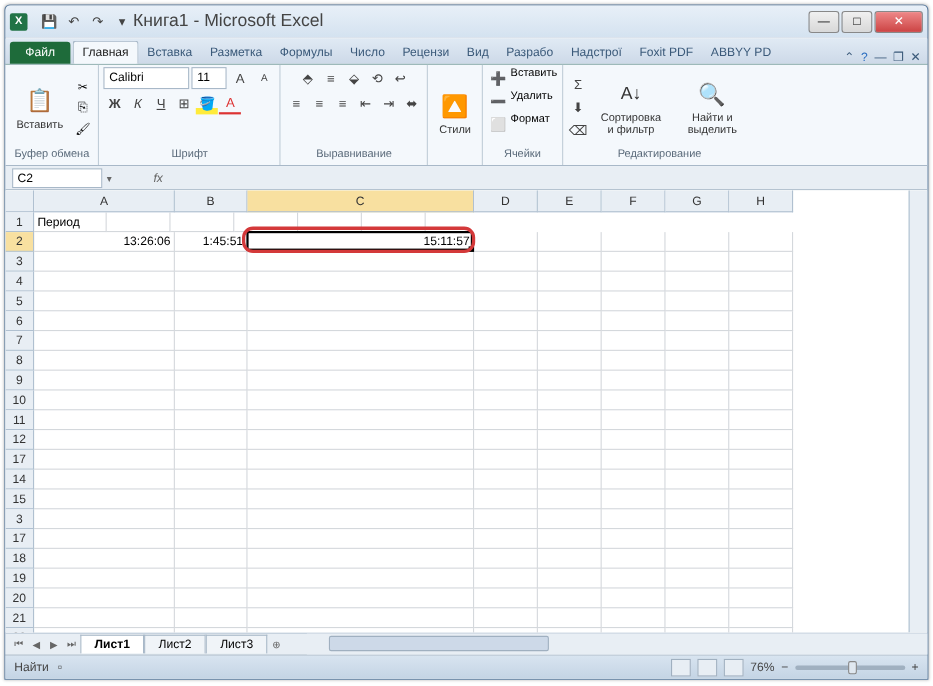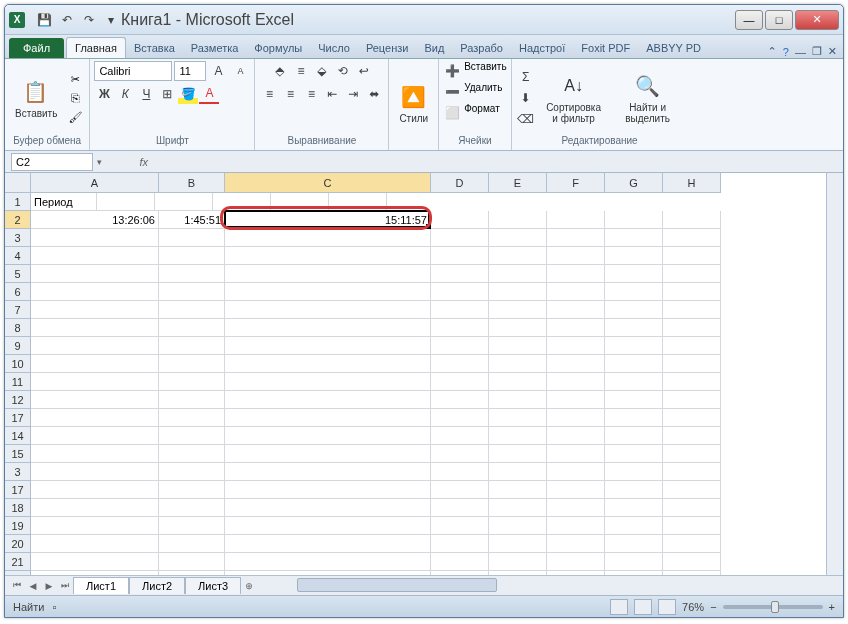--- a/index.html
+++ b/index.html
@@ -57,21 +57,21 @@
 .cell.r { justify-content: flex-end; }
 .cell-highlight { position: absolute; border: 3px solid #d4393a; border-radius: 10px; pointer-events: none; }
 .cell-selection { position: absolute; border: 2px solid #000; pointer-events: none; background: rgba(0,0,0,0); }
 .cell-selection::after { content: ''; position: absolute; right: -3px; bottom: -3px; width: 5px; height: 5px; background: #000; }
 
 .vscroll { position: absolute; right: 0; top: 0; bottom: 0; width: 17px; background: #e8eef4; border-left: 1px solid #b0c0d0; }
 .hscroll-area { height: 20px; display: flex; border-top: 1px solid #b0c0d0; background: #e8eef4; }
 .sheet-tabs { display: flex; align-items: center; padding-left: 4px; gap: 0; }
 .sheet-nav { width: 16px; height: 16px; display: flex; align-items: center; justify-content: center; font-size: 9px; color: #666; cursor: pointer; }
 .sheet-tab { padding: 2px 12px; font-size: 11px; background: #f0f4f8; border: 1px solid #a8b8c8; border-bottom: none; cursor: pointer; }
-.sheet-tab.active { background: #fff; font-weight: normal; }
+.sheet-tab.active { background: #fff; font-weight: bold; }
 .hscroll-track { flex: 1; margin-left: 20px; background: #e8eef4; position: relative; }
 .hscroll-thumb { position: absolute; left: 20px; width: 200px; height: 14px; top: 2px; background: #cdd9e8; border: 1px solid #a0b0c0; border-radius: 2px; }
 
 .statusbar { height: 22px; background: linear-gradient(#d8e4f0,#c4d4e4); border-top: 1px solid #a8b8c8; display: flex; align-items: center; padding: 0 8px; font-size: 11px; color: #444; gap: 8px; }
 .status-right { margin-left: auto; display: flex; align-items: center; gap: 6px; }
 .zoom-slider { width: 100px; height: 4px; background: #a0b0c0; position: relative; border-radius: 2px; }
 .zoom-thumb { position: absolute; left: 48px; top: -4px; width: 8px; height: 12px; background: #e0e8f0; border: 1px solid #888; border-radius: 2px; }
 .view-btn { width: 18px; height: 16px; border: 1px solid #a0b0c0; background: #e8eef4; cursor: pointer; }
 </style>
 </head>

